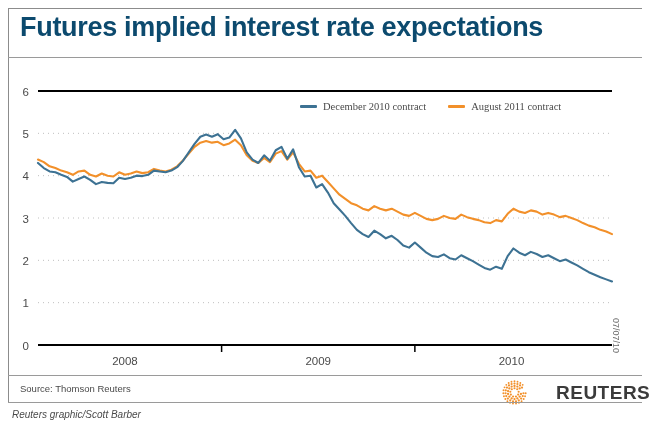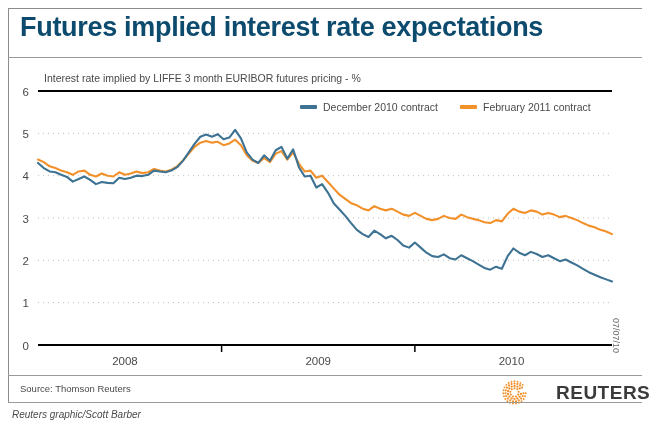--- a/index.html
+++ b/index.html
@@ -86,20 +86,21 @@
     align-items: center;
     gap: 22px;
     font-size: 10.5px;
     color: #4a4a4a;
     white-space: nowrap;
   }
   .legend-entry {
     display: flex;
     align-items: center;
     gap: 6px;
+    font-family: Liberation Serif, serif;
   }
   .legend-swatch {
     display: inline-block;
     width: 17px;
     height: 3.5px;
     border-radius: 1px;
   }
 
   .date-stamp {
     position: absolute;
@@ -151,21 +152,20 @@
 <body>
 
 <div id="page">
 
   <div class="frame-left"></div>
   <div class="frame-top"></div>
 
   <div class="title">Futures implied interest rate expectations</div>
   <div class="rule-under-title"></div>
 
-  <div class="subtitle">Interest rate implied by LIFFE 3 month EURIBOR futures pricing - %</div>
 
   <div class="chart-wrap">
     <svg id="chart-svg" width="650" height="315" viewBox="0 0 650 315">
         <text x="29" y="289.5" text-anchor="end" font-family="&quot;Liberation Sans&quot;, sans-serif" font-size="11.5" fill="#4a4a4a">0</text>
         <line x1="38" x2="612" y1="242.66666666666669" y2="242.66666666666669" stroke="#bfbfbf" stroke-width="1" stroke-dasharray="1 4"></line>
         <text x="29" y="247.16666666666669" text-anchor="end" font-family="&quot;Liberation Sans&quot;, sans-serif" font-size="11.5" fill="#4a4a4a">1</text>
         <line x1="38" x2="612" y1="200.33333333333334" y2="200.33333333333334" stroke="#bfbfbf" stroke-width="1" stroke-dasharray="1 4"></line>
         <text x="29" y="204.83333333333334" text-anchor="end" font-family="&quot;Liberation Sans&quot;, sans-serif" font-size="11.5" fill="#4a4a4a">2</text>
         <line x1="38" x2="612" y1="158" y2="158" stroke="#bfbfbf" stroke-width="1" stroke-dasharray="1 4"></line>
         <text x="29" y="162.5" text-anchor="end" font-family="&quot;Liberation Sans&quot;, sans-serif" font-size="11.5" fill="#4a4a4a">3</text>
@@ -185,21 +185,21 @@
         <polyline points="38.00,102.97 43.80,108.05 49.60,111.43 55.39,112.28 61.19,114.82 66.99,116.94 72.79,121.59 78.59,119.05 84.38,116.51 90.18,119.90 95.98,124.13 101.78,122.02 107.58,122.86 113.37,123.29 119.17,117.78 124.97,119.05 130.77,117.78 136.57,115.67 142.36,116.09 148.16,114.82 153.96,110.59 159.76,111.43 165.56,112.28 171.35,110.59 177.15,107.20 182.95,100.85 188.75,92.38 194.55,83.92 200.34,76.72 206.14,74.60 211.94,76.72 217.74,74.18 223.54,79.26 229.33,77.57 235.13,69.95 240.93,78.41 246.73,92.38 252.53,99.58 258.32,102.97 264.12,95.35 269.92,100.85 275.72,90.27 281.52,86.88 287.31,98.73 293.11,89.42 298.91,107.20 304.71,116.51 310.51,115.67 316.30,127.52 322.10,124.13 327.90,132.60 333.70,143.18 339.49,149.53 345.29,155.88 351.09,163.08 356.89,169.85 362.69,174.09 368.48,177.05 374.28,170.70 380.08,174.09 385.88,178.32 391.68,175.78 397.47,180.01 403.27,185.52 409.07,187.63 414.87,182.55 420.67,187.63 426.46,192.71 432.26,196.10 438.06,196.95 443.86,194.41 449.66,198.22 455.45,199.49 461.25,195.25 467.05,198.22 472.85,201.18 478.65,204.57 484.44,207.95 490.24,209.65 496.04,206.68 501.84,208.80 507.64,196.10 513.43,188.48 519.23,192.71 525.03,195.25 530.83,191.87 536.63,193.98 542.42,196.95 548.22,195.25 554.02,198.22 559.82,201.18 565.62,199.49 571.41,202.45 577.21,205.41 583.01,208.80 588.81,212.19 594.61,214.73 600.40,217.27 606.20,219.38 612.00,221.50" fill="none" stroke="#3d7293" stroke-width="2.1" stroke-linejoin="round" stroke-linecap="round"></polyline>
       </svg>
 
     <div class="legend">
       <div class="legend-entry">
         <span class="legend-swatch" style="background:#3d7293"></span>
         <span>December 2010 contract</span>
       </div>
       <div class="legend-entry">
         <span class="legend-swatch" style="background:#f2902a"></span>
-        <span>February 2011 contract</span>
+        <span>August 2011 contract</span>
       </div>
     </div>
   </div>
 
   <div class="date-stamp">07/07/10</div>
 
   <div class="rule-above-footer"></div>
   <div class="source">Source: Thomson Reuters</div>
 
   <div class="reuters-logo">

